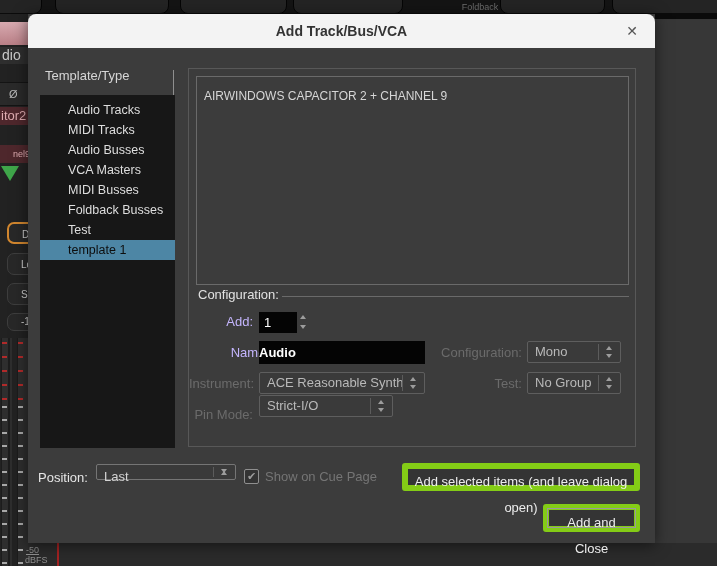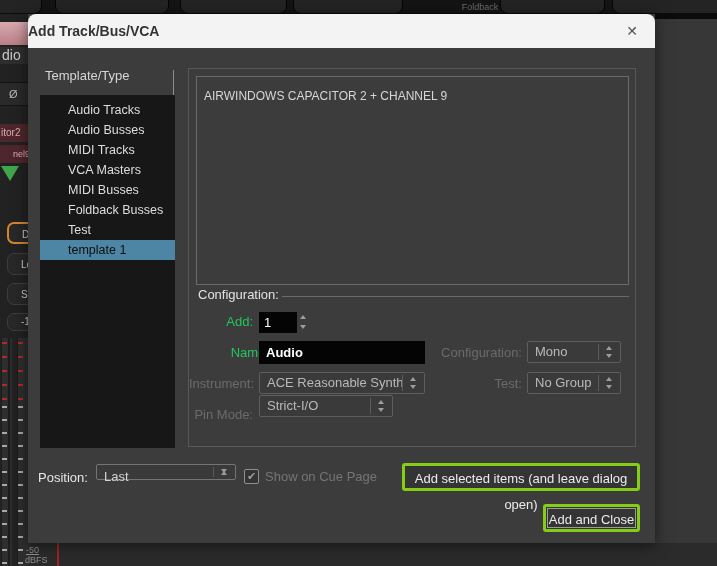--- a/index.html
+++ b/index.html
@@ -16,84 +16,84 @@
   .right-bg{left:655px;top:19px;width:62px;height:547px;background:#373737;}
   .bottom-bg{left:28px;top:543px;width:689px;height:23px;background:#2b2b2b;}
 
   
   .left-strip{left:0;top:14px;width:28px;height:552px;background:#222;overflow:hidden;}
   .ls{position:absolute;left:0;width:28px;overflow:hidden;}
   .pink{top:8px;height:23px;background:linear-gradient(#d8aab0,#b97f86);}
   .namerow{top:33px;height:17px;background:#2e2e2e;color:#c9c9c9;font-size:14px;line-height:17px;padding-left:2px;}
   .phase{top:68px;height:22px;background:#2a2a2a;border-top:1px solid #141414;border-bottom:1px solid #141414;
     color:#b9b9b9;font-size:11px;line-height:22px;padding-left:9px;}
-  .redrow1{top:110px;height:18px;background:#4e272c;color:#dfacb1;font-size:10px;line-height:18px;padding-left:1px;}
+  .redrow1{top:93px;height:18px;background:#4e272c;color:#dfacb1;font-size:13px;line-height:18px;padding-left:1px;}
   .redrow2{top:131px;height:18px;background:#4e272c;color:#dfacb1;font-size:9px;line-height:18px;padding-left:13px;}
   .greentri{top:152px;left:1px;width:0;height:0;border-left:9px solid transparent;
     border-right:9px solid transparent;border-top:15px solid #3fa64a;}
   .mini-btn{position:absolute;left:7px;width:34px;height:22px;border-radius:7px;
     background:#282828;border:1px solid #3e3e3e;color:#d0d0d0;font-size:10px;
     line-height:22px;text-align:left;padding-left:13px;box-sizing:border-box;}
   .mini-btn.orange{border:2px solid #d2872f;}
   .fader-col{position:absolute;width:10px;background:#2e2e2e;border-left:1px solid #1c1c1c;}
   .ticks{position:absolute;left:0;width:5px;}
   .ticks.red{background:repeating-linear-gradient(to bottom,#b02a2a 0 2px,transparent 2px 14px);}
   .ticks.gray{background:repeating-linear-gradient(to bottom,#a8a8a8 0 2px,transparent 2px 13px);}
   .slot{position:absolute;left:6px;width:2px;background:#1d1d1d;}
   .meter-lbl{color:#8f8f8f;font-size:9px;line-height:10px;}
   .red-line{left:57px;top:543px;width:2px;height:23px;background:#a32222;}
 
   
   .dialog{left:28px;top:14px;width:627px;height:529px;background:#3c3c3c;
     box-shadow:0 2px 14px rgba(0,0,0,.55);}
   .titlebar{left:0;top:0;width:627px;height:34px;background:#f3f3f3;
     border-radius:8px 8px 0 0;}
-  .title{width:100%;line-height:34px;font-size:14px;font-weight:bold;color:#333;}
+  .title{width:100%;text-align:center;line-height:34px;font-size:14px;font-weight:bold;color:#333;}
   .close{right:10px;top:0;width:26px;height:34px;line-height:34px;text-align:center;
     color:#555;font-size:14px;cursor:pointer;}
 
   .side-hdr{left:17px;top:54px;color:#d6d6d6;font-size:13px;}
   .side-divider{left:145px;top:56px;width:1px;height:28px;background:#8f8f8f;}
   .listbox{left:12px;top:81px;width:135px;height:353px;background:#171717;}
   .litem{position:relative;height:20px;line-height:20px;color:#dedede;font-size:12.5px;
     padding-left:28px;cursor:pointer;}
   .litem.sel{background:#4d86a5;color:#0d0d0d;}
 
   .rframe{left:160px;top:54px;width:448px;height:379px;border:1px solid #585858;box-sizing:border-box;}
   .descbox{left:7px;top:7px;width:433px;height:209px;border:1px solid #6a6a6a;
     box-sizing:border-box;color:#d6d6d6;font-size:12px;padding:12px 7px;overflow:hidden;}
   .cfg-lbl{left:9px;top:218px;color:#e2e2e2;font-size:13px;}
   .cfg-line{left:93px;top:227px;width:347px;height:1px;background:#6a6a6a;}
 
-  .lbl{position:absolute;font-size:13px;color:#22c55e;text-align:right;}
+  .lbl{position:absolute;font-size:13px;color:#c4b5fd;text-align:right;}
   .lbl.dim{color:#6b6b6b;}
   .blackbox{position:absolute;background:#040404;color:#fff;font-size:13px;
     line-height:21px;padding-left:5px;box-sizing:border-box;}
-  .blackbox.bold{font-weight:bold;padding-left:7px;}
+  .blackbox.bold{font-weight:bold;padding-left:0;}
   .spin{position:absolute;width:8px;height:20px;}
   .tri-up,.tri-dn{position:absolute;left:0;width:0;height:0;
     border-left:3.5px solid transparent;border-right:3.5px solid transparent;}
   .tri-up{top:3px;border-bottom:4px solid #9d9d9d;}
   .tri-dn{bottom:3px;border-top:4px solid #9d9d9d;}
 
   .dd{position:absolute;height:22px;background:#3a3a3a;border:1px solid #757575;
     border-radius:2px;box-sizing:border-box;color:#d4d4d4;font-size:13px;
     line-height:20px;padding-left:7px;cursor:pointer;}
   .dd .dd-sep{position:absolute;right:21px;top:2px;bottom:2px;width:1px;background:#5c5c5c;}
   .dd .dd-arr{position:absolute;right:6px;top:0;width:8px;height:100%;}
   .dd .tri-up{top:4px;}.dd .tri-dn{bottom:4px;}
   .dd.dim{border-color:#5e5e5e;color:#b9b9b9;}
 
   .checkbox{left:216px;top:455px;width:13px;height:13px;border:1px solid #8f8f8f;
     background:#333;border-radius:2px;color:#9c9c9c;font-size:11px;line-height:13px;
     text-align:center;}
   .cue-lbl{left:237px;top:455px;color:#757575;font-size:13px;}
   .pos-lbl{left:10px;top:456px;color:#e6e6e6;font-size:13px;}
 
-  .btn{position:absolute;background:#343434;border:3px solid #84cc16;border-radius:3px;
+  .btn{position:absolute;background:#343434;border:6px solid #84cc16;border-radius:3px;
     color:#ececec;font-size:13px;text-align:center;cursor:pointer;box-sizing:border-box;}
   .btn.default{outline:1px solid #9a9a9a;outline-offset:-5px;}
 </style>
 </head>
 <body>
 
 <div class="screen">
 
   <div class="abs toolbar">
     <div class="tb-btn" style="left:-20px;width:60px;"></div>
@@ -140,22 +140,22 @@
     <div class="abs titlebar">
       <div class="abs title">Add Track/Bus/VCA</div>
       <div class="abs close">✕</div>
     </div>
 
     <div class="abs side-hdr">Template/Type</div>
     <div class="abs side-divider"></div>
     <div class="abs listbox">
       <div style="height:5px;"></div>
       <div class="litem">Audio Tracks</div>
+      <div class="litem">MIDI Tracks</div>
       <div class="litem">Audio Busses</div>
-      <div class="litem">MIDI Tracks</div>
       <div class="litem">VCA Masters</div>
       <div class="litem">MIDI Busses</div>
       <div class="litem">Foldback Busses</div>
       <div class="litem">Test</div>
       <div class="litem sel">template 1</div>
     </div>
 
     <div class="abs rframe">
       <div class="abs descbox">AIRWINDOWS CAPACITOR 2 + CHANNEL 9</div>
 

